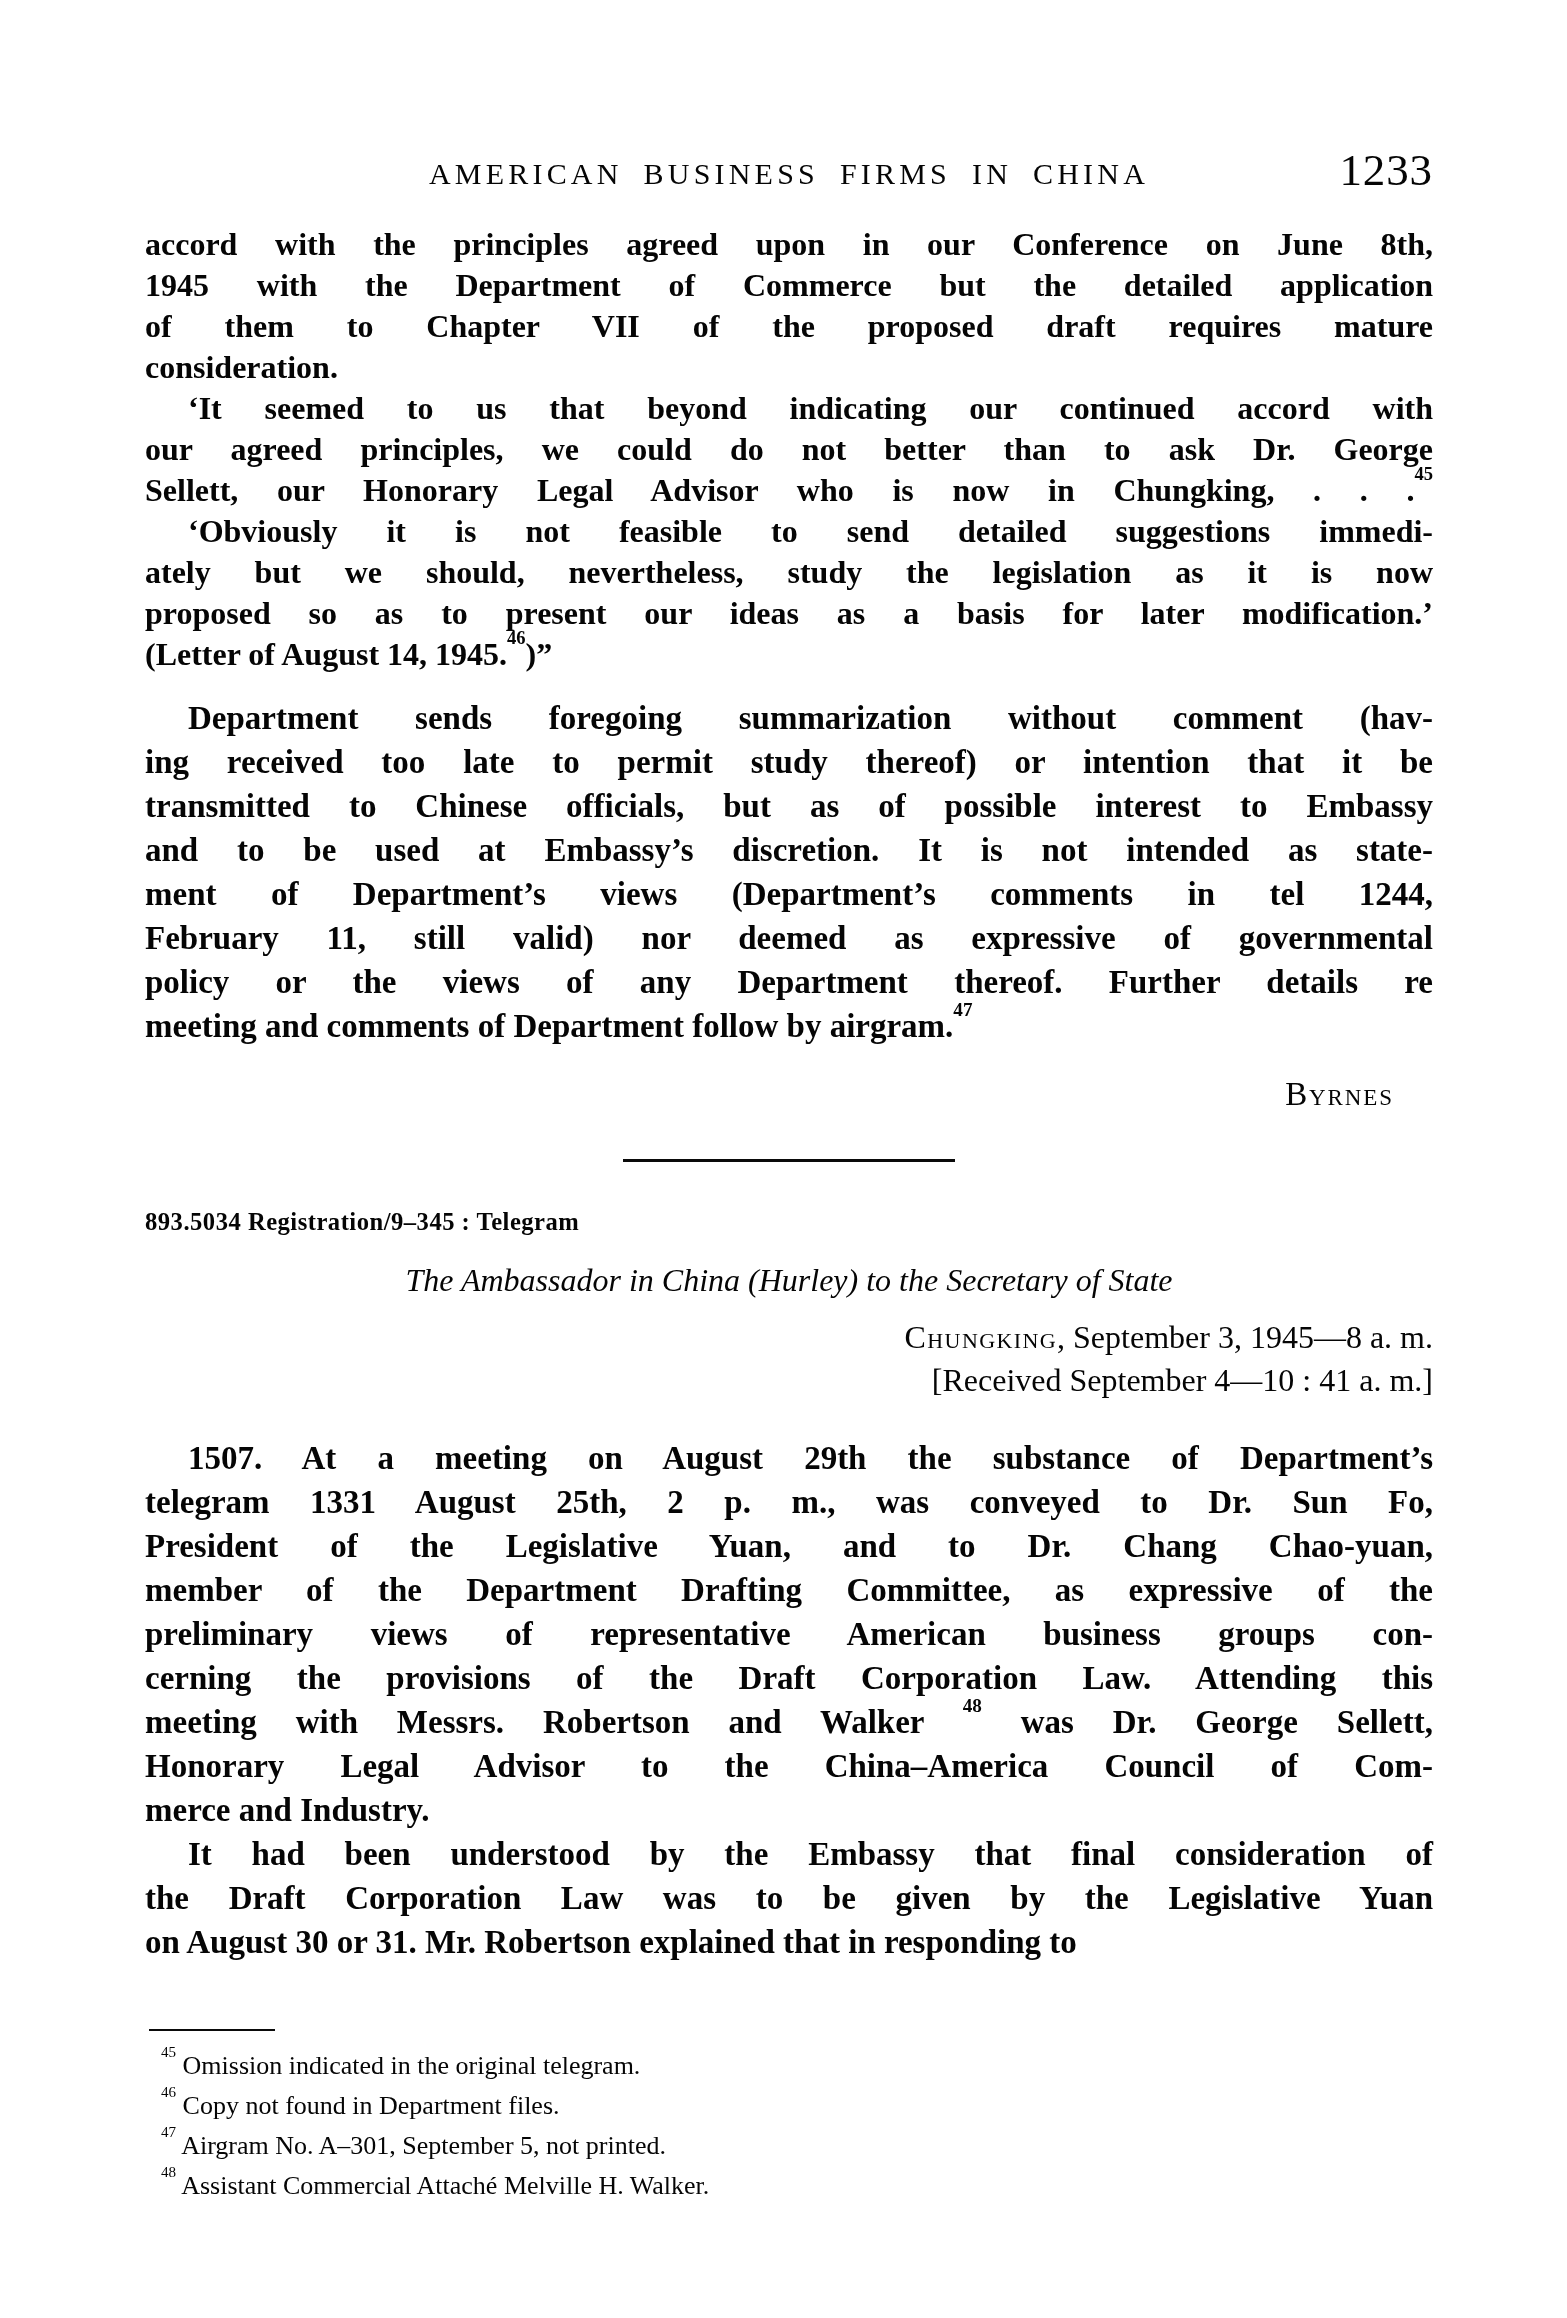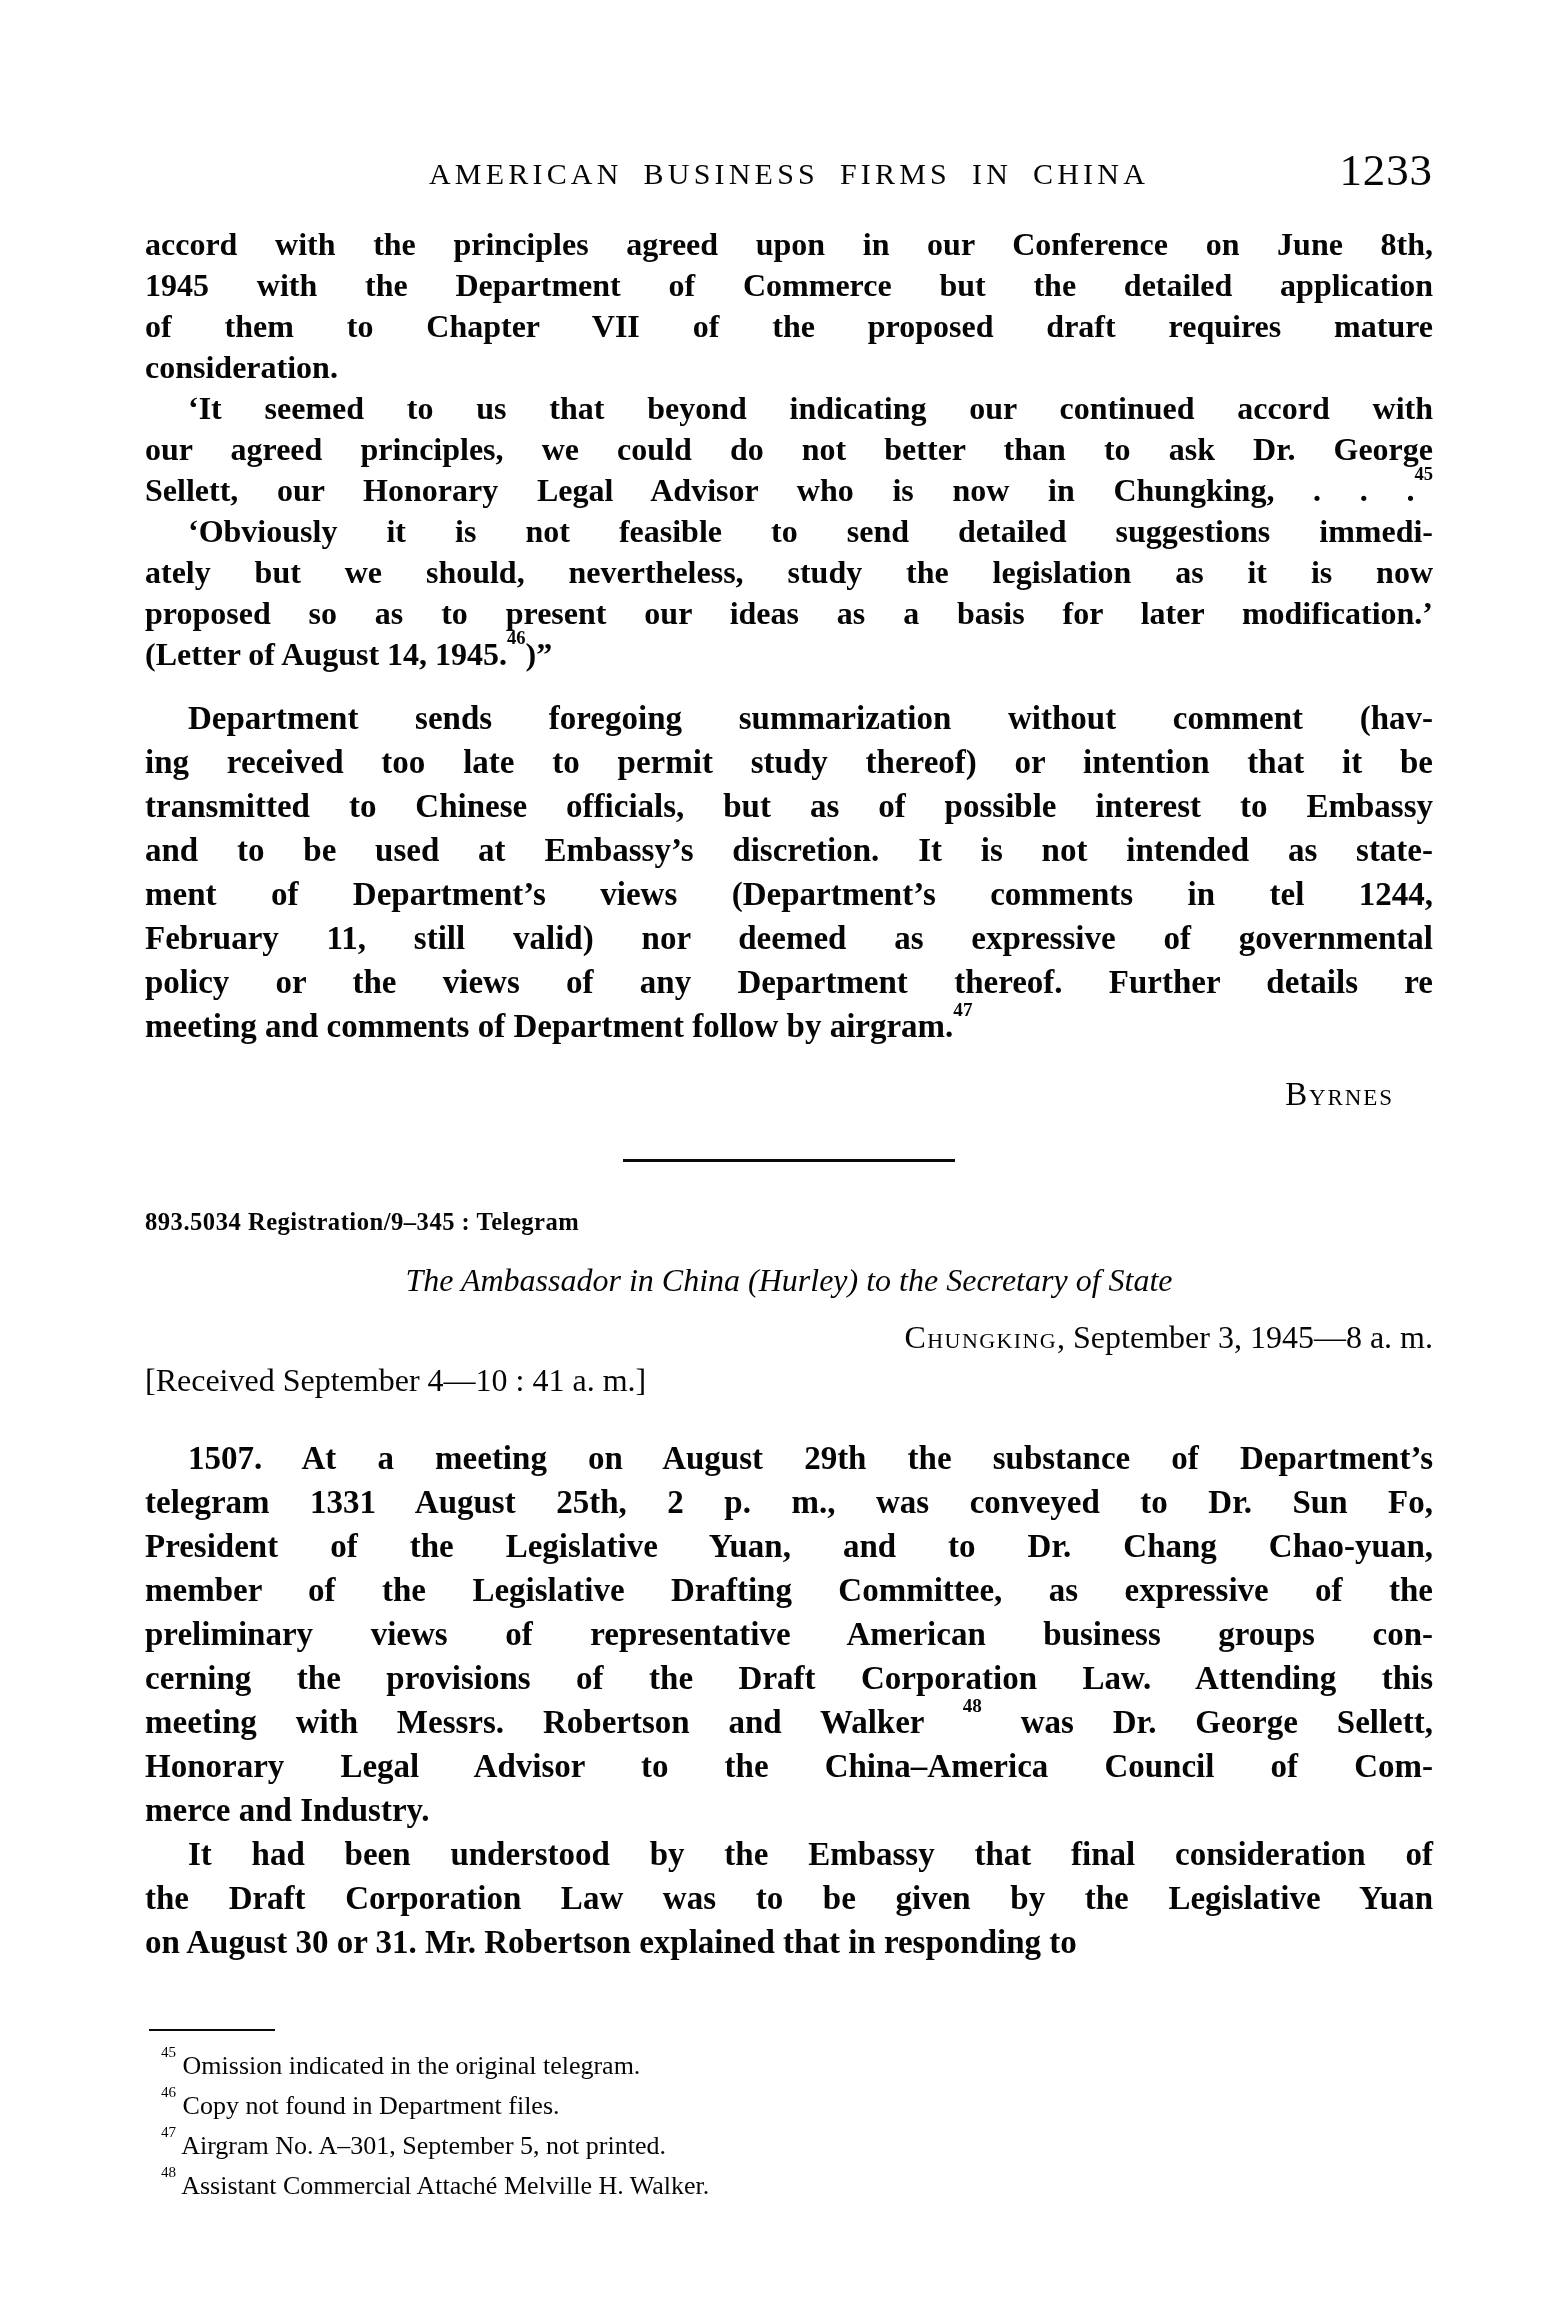--- a/index.html
+++ b/index.html
@@ -87,21 +87,21 @@
     line-height: 43px;
   }
   .dateline {
     margin-top: 14px;
     text-align: right;
     font-size: 32px;
     line-height: 43px;
   }
   .dateline .place { font-variant: small-caps; letter-spacing: 1.4px; }
   .received {
-    text-align: left;
+    text-align: right;
     font-size: 32px;
     line-height: 43px;
   }
   .telegram-body { margin-top: 34px; }
   
   .footnote-rule {
     width: 126px;
     border-top: 2.3px solid #0a0a0a;
     margin-top: 65px;
     margin-left: 3.7px;
@@ -166,21 +166,21 @@
       <span class="place">Chungking</span><span>, September 3, 1945—8 a. m.</span>
     </div>
 
     <div class="received">[Received September 4—10 : 41 a. m.]</div>
 
     <div class="telegram-body">
         <div class="paragraph para-body">
           <div class="line indent">1507.  At a meeting on August 29th the substance of Department’s</div>
           <div class="line">telegram 1331 August 25th, 2 p. m., was conveyed to Dr. Sun Fo,</div>
           <div class="line">President of the Legislative Yuan, and to Dr. Chang Chao-yuan,</div>
-          <div class="line">member of the Legislative Drafting Committee, as expressive of the</div>
+          <div class="line">member of the Department Drafting Committee, as expressive of the</div>
           <div class="line">preliminary views of representative American business groups con-</div>
           <div class="line">cerning the provisions of the Draft Corporation Law.  Attending this</div>
           <div class="line">meeting with Messrs. Robertson and Walker <sup>48</sup> was Dr. George Sellett,</div>
           <div class="line">Honorary Legal Advisor to the China–America Council of Com-</div>
           <div class="line last">merce and Industry.</div>
         </div>
         <div class="paragraph para-body">
           <div class="line indent">It had been understood by the Embassy that final consideration of</div>
           <div class="line">the Draft Corporation Law was to be given by the Legislative Yuan</div>
           <div class="line last">on August 30 or 31.  Mr. Robertson explained that in responding to</div>

